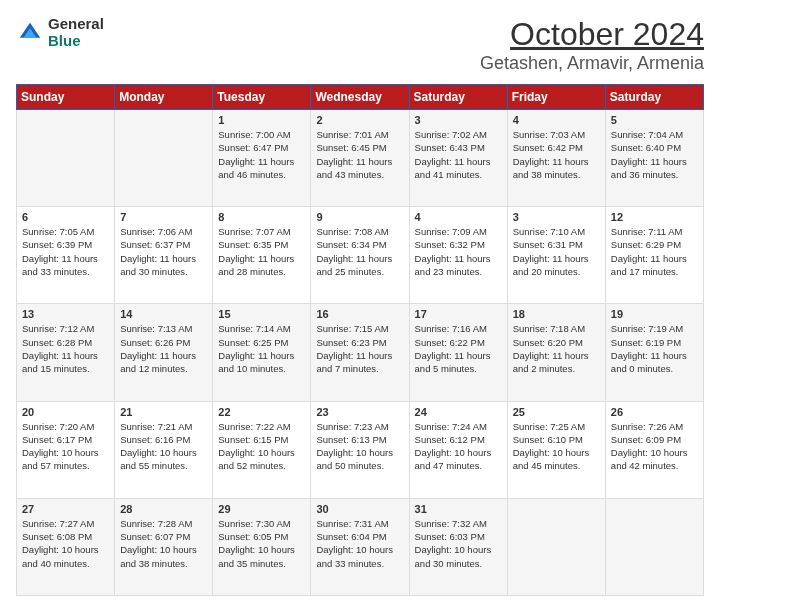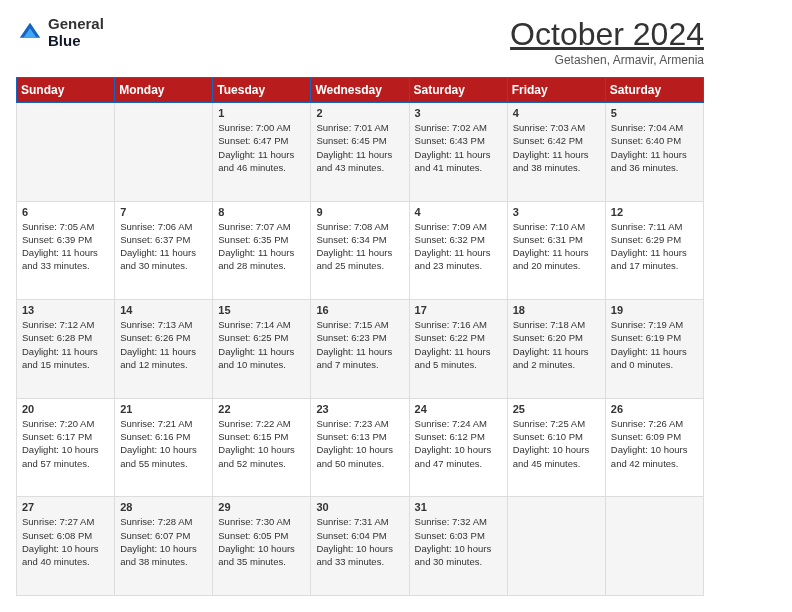--- a/index.html
+++ b/index.html
@@ -34,37 +34,37 @@
       line-height: 1.1;
     }
     .logo-general {
       font-size: 15px;
       font-weight: bold;
       color: #333;
     }
     .logo-blue {
       font-size: 15px;
       font-weight: bold;
-      color: #0f172a;
+      color: #0f766e;
     }
     .logo-icon {
       width: 28px;
       height: 28px;
     }
     .title-block {
       text-align: right;
     }
     .main-title {
       font-size: 32px;
       font-weight: normal;
       color: #333;
       text-decoration: underline;
     }
     .subtitle {
-      font-size: 12px;
+      font-size: 18px;
       color: #555;
     }
     .calendar {
       flex: 1;
       border: 1px solid #ccc;
       border-collapse: collapse;
       width: 100%;
       table-layout: fixed;
     }
     .calendar th {

